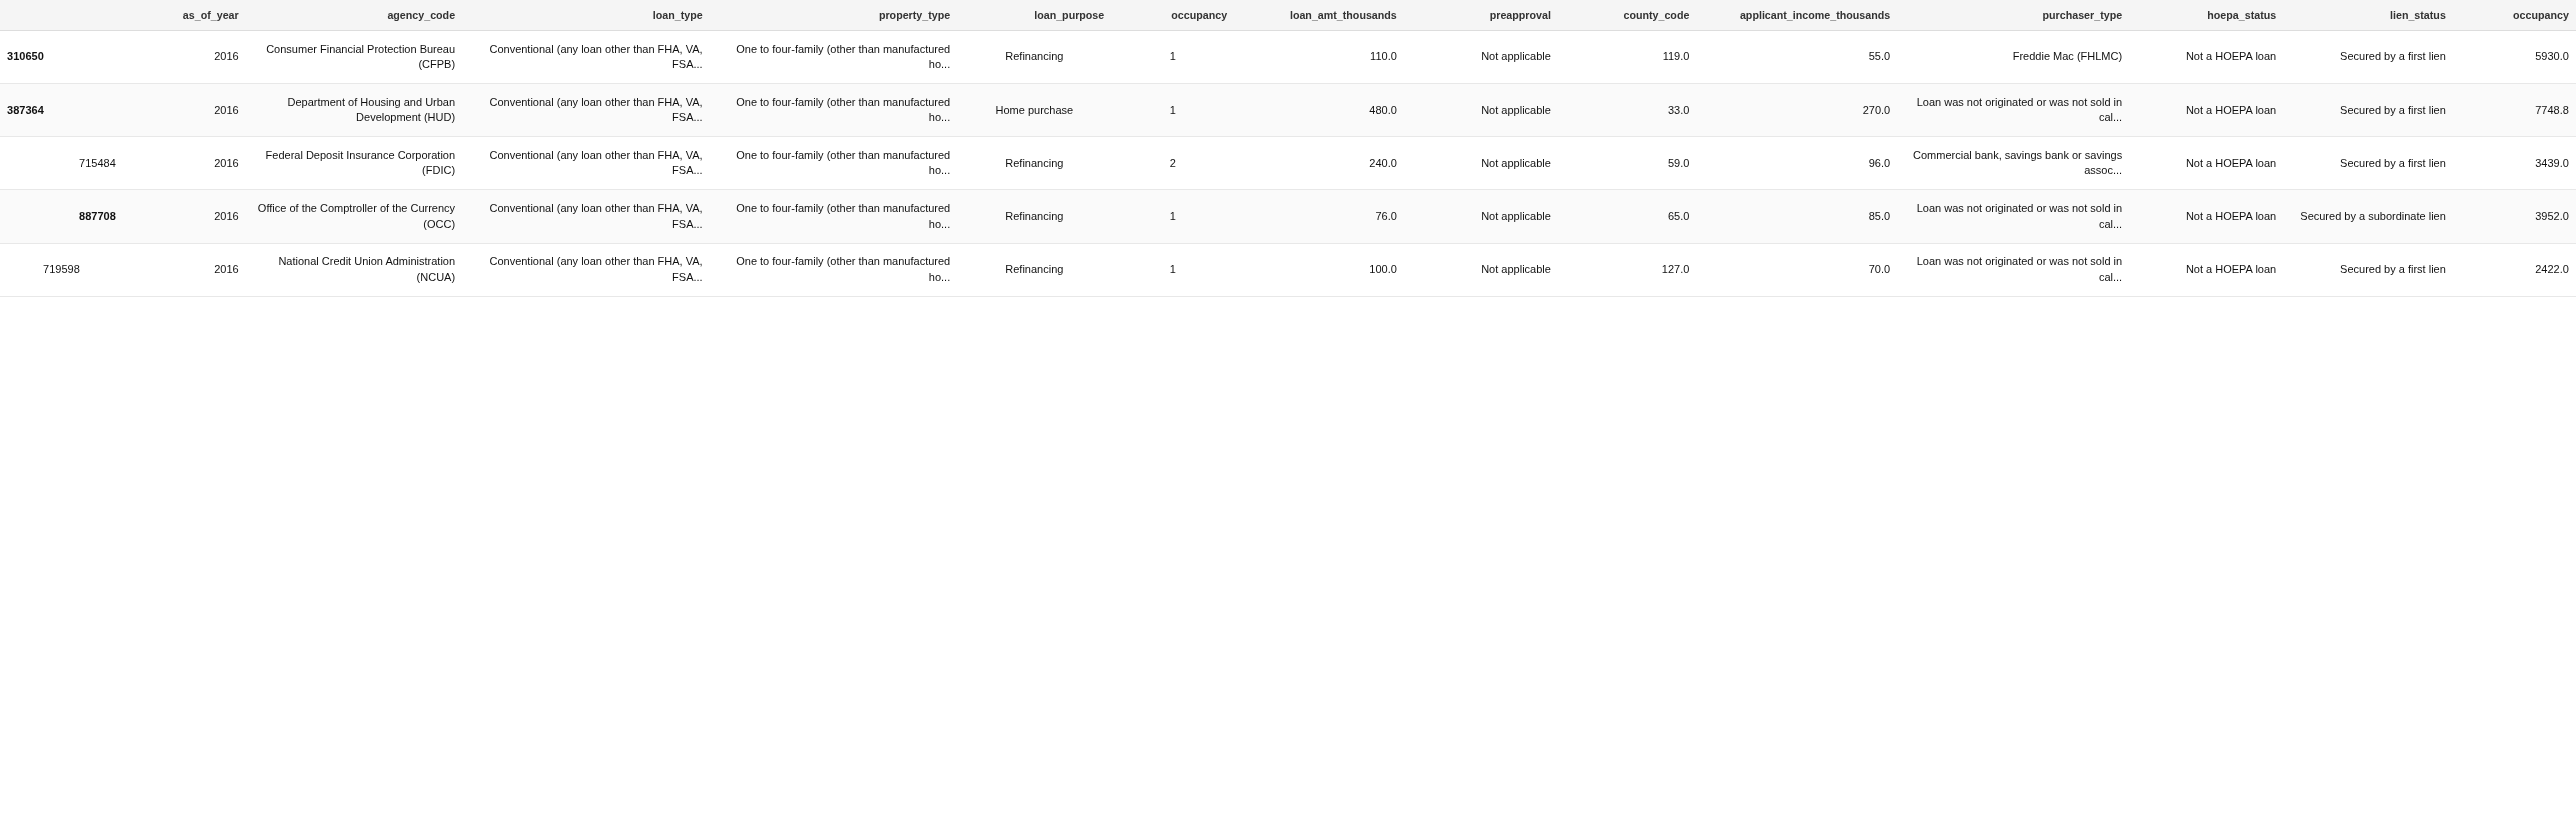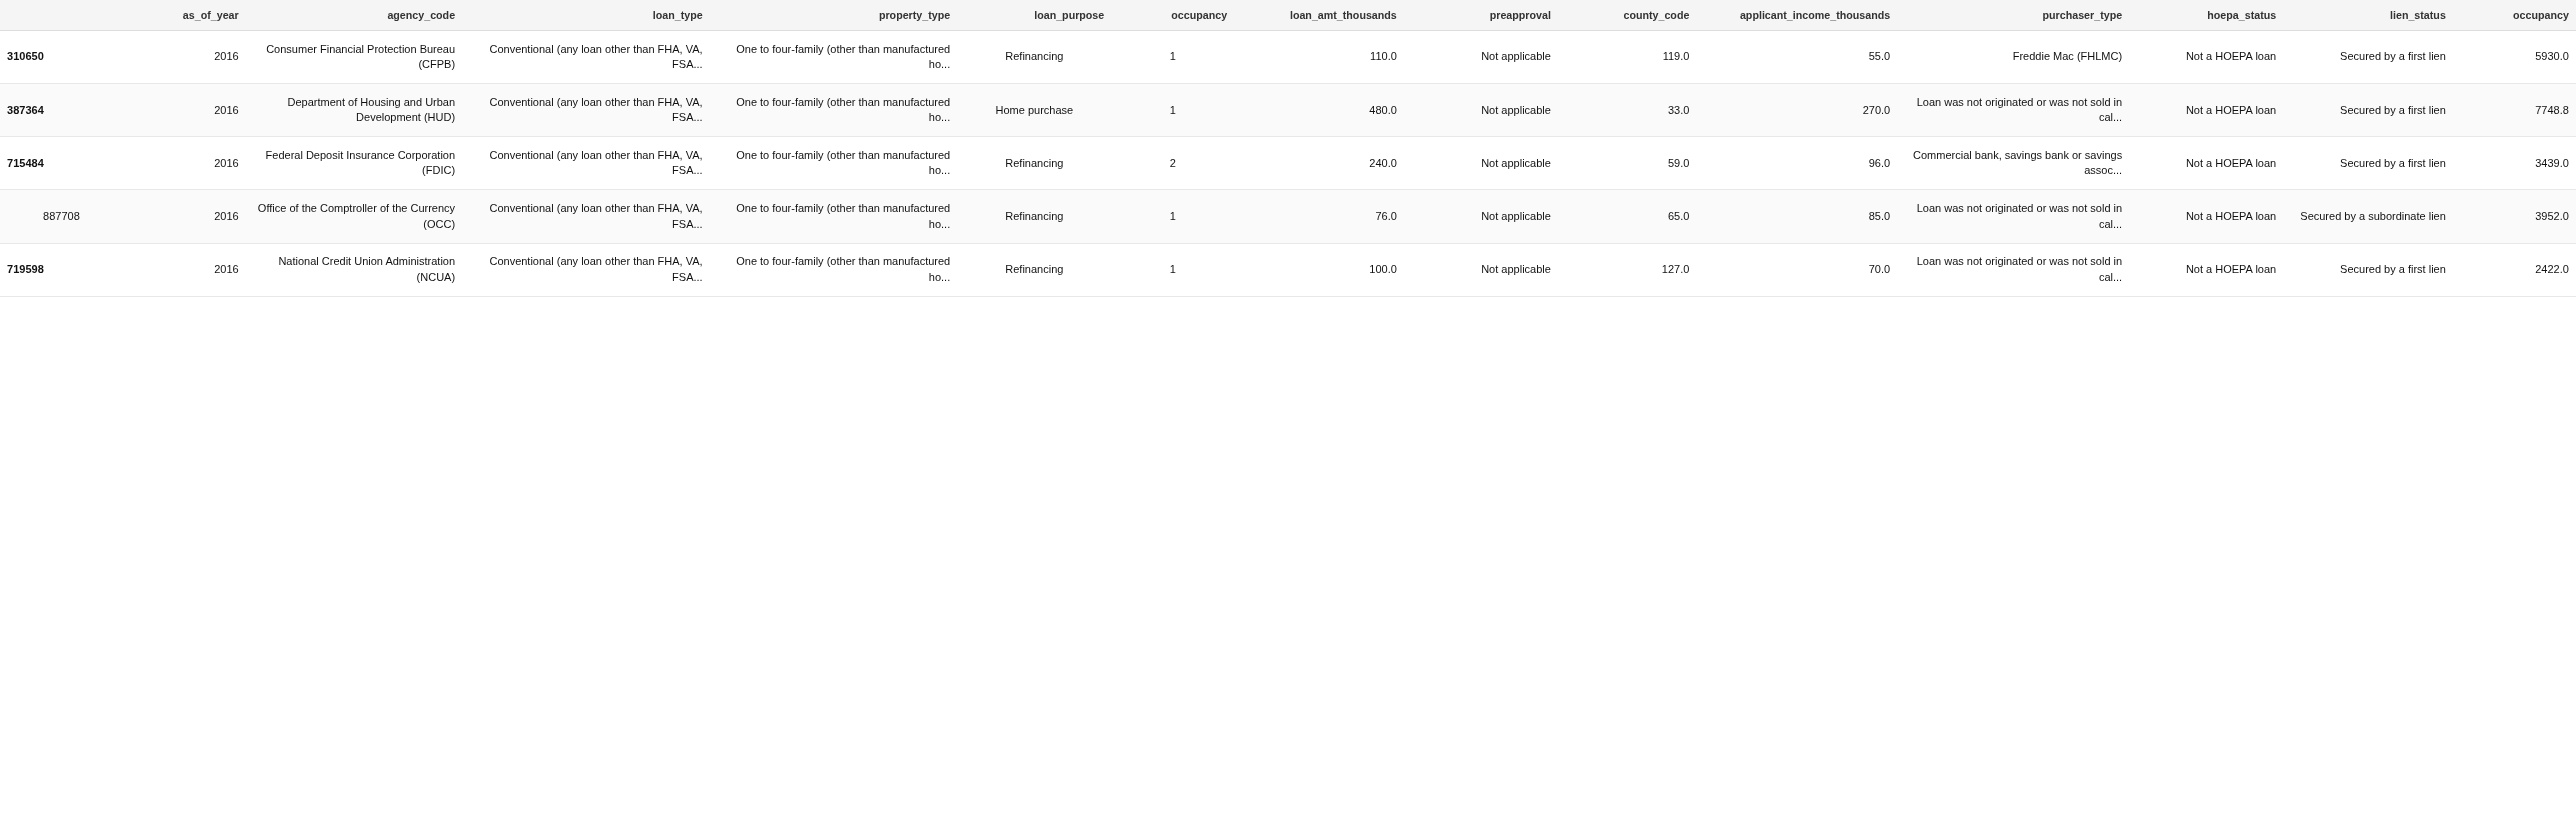--- a/index.html
+++ b/index.html
@@ -147,55 +147,55 @@
           <td style="text-align: right;">480.0</td>
           <td style="text-align: right;">Not applicable</td>
           <td style="text-align: right;">33.0</td>
           <td style="text-align: right;">270.0</td>
           <td style="text-align: right;">Loan was not originated or was not sold in cal...</td>
           <td style="text-align: right;">Not a HOEPA loan</td>
           <td style="text-align: right;">Secured by a first lien</td>
           <td style="text-align: right;">7748.8</td>
         </tr>
         <tr>
-          <td style="text-align: left; font-weight: 700;">715484</td>
+          <td style="text-align: right; font-weight: 400;">715484</td>
           <td style="text-align: right;">2016</td>
           <td style="text-align: right;">Federal Deposit Insurance Corporation (FDIC)</td>
           <td style="text-align: right;">Conventional (any loan other than FHA, VA, FSA...</td>
           <td style="text-align: right;">One to four-family (other than manufactured ho...</td>
           <td style="text-align: center;">Refinancing</td>
           <td style="text-align: center;">2</td>
           <td style="text-align: right;">240.0</td>
           <td style="text-align: right;">Not applicable</td>
           <td style="text-align: right;">59.0</td>
           <td style="text-align: right;">96.0</td>
           <td style="text-align: right;">Commercial bank, savings bank or savings assoc...</td>
           <td style="text-align: right;">Not a HOEPA loan</td>
           <td style="text-align: right;">Secured by a first lien</td>
           <td style="text-align: right;">3439.0</td>
         </tr>
         <tr>
-          <td style="text-align: center; font-weight: 400;">887708</td>
+          <td style="text-align: right; font-weight: 700;">887708</td>
           <td style="text-align: right;">2016</td>
           <td style="text-align: right;">Office of the Comptroller of the Currency (OCC)</td>
           <td style="text-align: right;">Conventional (any loan other than FHA, VA, FSA...</td>
           <td style="text-align: right;">One to four-family (other than manufactured ho...</td>
           <td style="text-align: center;">Refinancing</td>
           <td style="text-align: center;">1</td>
           <td style="text-align: right;">76.0</td>
           <td style="text-align: right;">Not applicable</td>
           <td style="text-align: right;">65.0</td>
           <td style="text-align: right;">85.0</td>
           <td style="text-align: right;">Loan was not originated or was not sold in cal...</td>
           <td style="text-align: right;">Not a HOEPA loan</td>
           <td style="text-align: right;">Secured by a subordinate lien</td>
           <td style="">3952.0</td>
         </tr>
         <tr>
-          <td style="text-align: left; font-weight: 700;">719598</td>
+          <td style="text-align: center; font-weight: 400;">719598</td>
           <td style="text-align: right;">2016</td>
           <td style="text-align: right;">National Credit Union Administration (NCUA)</td>
           <td style="text-align: right;">Conventional (any loan other than FHA, VA, FSA...</td>
           <td style="text-align: right;">One to four-family (other than manufactured ho...</td>
           <td style="text-align: center;">Refinancing</td>
           <td style="text-align: center;">1</td>
           <td style="text-align: right;">100.0</td>
           <td style="text-align: right;">Not applicable</td>
           <td style="text-align: right;">127.0</td>
           <td style="text-align: right;">70.0</td>

